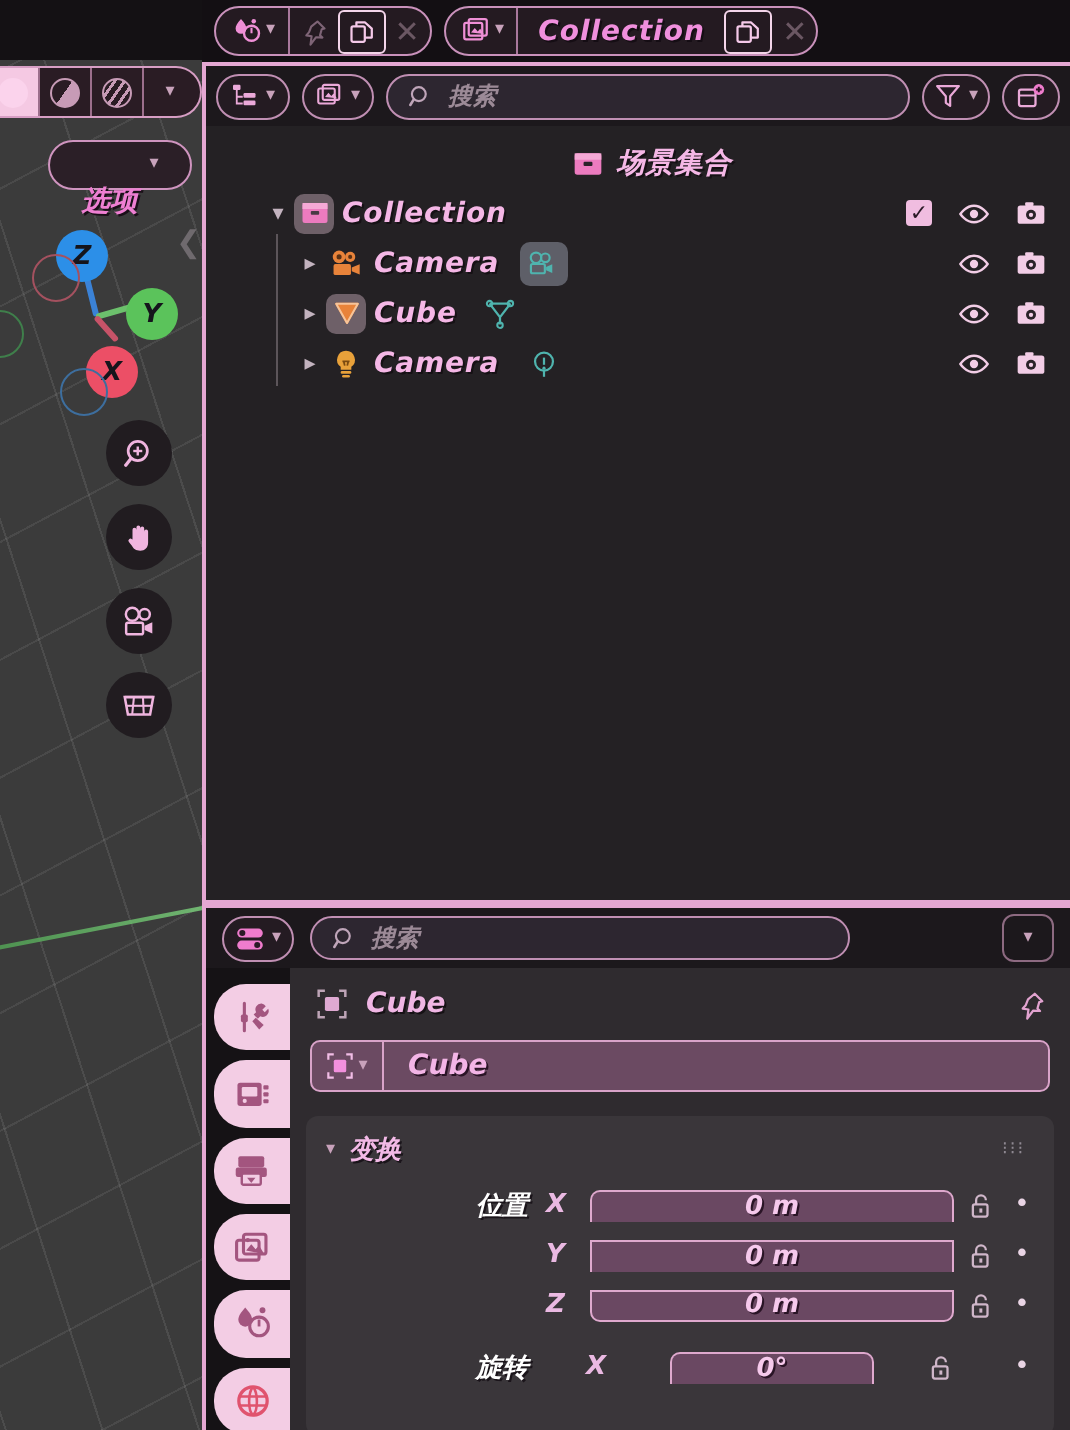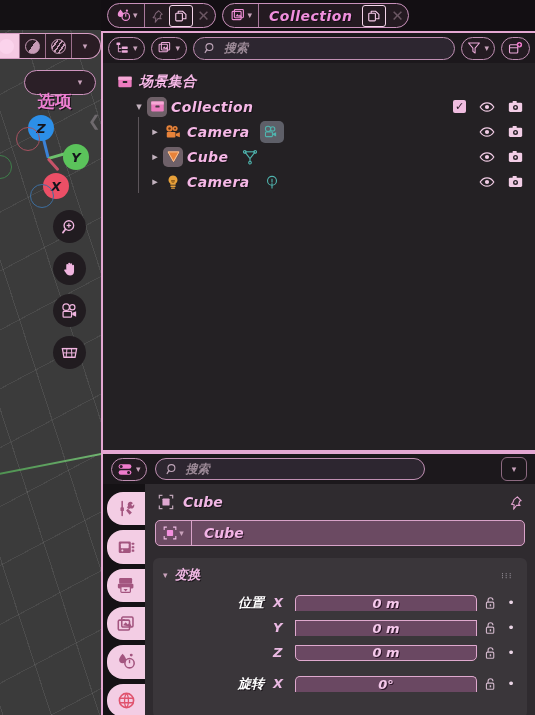--- a/index.html
+++ b/index.html
@@ -59,21 +59,21 @@
   .chev-sm { color: #c8a2bb; font-size: 9px; line-height: 1; }
 
   .vp-options {
     position: absolute; left: 24px; top: 70px;
     height: 25px; min-width: 72px;
     display: flex; align-items: center; justify-content: center; gap: 6px;
     background: #2b1f27; border: 1px solid #cf94bf; border-radius: 13px;
     padding: 0 8px;
   }
   .vp-options .lbl {
-    color: #ee7fd2; font-size: 17px; font-weight: bold; 
+    color: #ee7fd2; font-size: 14px; font-weight: bold; font-style: italic;
     text-shadow: 1px 1px 0 #1a0f18;
     margin-top: 37px;
   }
 
   
   .gizmo { position: absolute; left: 2px; top: 100px; width: 96px; height: 110px; }
   .gz-ball {
     position: absolute; width: 26px; height: 26px; border-radius: 50%;
     display: flex; align-items: center; justify-content: center;
     font-size: 13px; font-weight: bold; font-style: italic; color: #15151c;
@@ -374,21 +374,21 @@
           <rect x="2" y="5" width="11" height="11" rx="1.3" fill="none" stroke="#eba9d9" stroke-width="1.5"></rect>
           <line x1="2" y1="9" x2="13" y2="9" stroke="#eba9d9" stroke-width="1.3"></line>
           <circle cx="15.2" cy="5" r="3.6" fill="#ef7ccd"></circle>
           <path d="M15.2 3.1v3.8M13.3 5h3.8" stroke="#2a1020" stroke-width="1.3"></path>
         </svg>
       </div>
     </div>
 
     <div class="ol-tree">
 
-      <div class="ol-row" style="padding-left:12px;">
+      <div class="ol-row" style="padding-left:12px;justify-content:center;">
         <span class="ol-icon">
           <svg class="ic" width="16" height="16" viewBox="0 0 18 18">
             <rect x="1.5" y="3" width="15" height="12" rx="1.5" fill="#ec7bbf"></rect>
             <rect x="1.5" y="3" width="15" height="3.6" fill="#f5a9d6"></rect>
             <rect x="6.5" y="7.8" width="5" height="2.3" rx=".6" fill="#2a2229"></rect>
           </svg>
         </span>
         <span class="ol-label">场景集合</span>
       </div>
 
@@ -682,21 +682,21 @@
             <span class="pr-lock">
               <svg class="ic" width="13" height="14" viewBox="0 0 16 17">
                 <rect x="3" y="7.5" width="9" height="7.5" rx="1.2" fill="none" stroke="#cfb6c9" stroke-width="1.4"></rect>
                 <path d="M5 7.5V5a3 3 0 0 1 6 0" fill="none" stroke="#cfb6c9" stroke-width="1.4"></path>
                 <rect x="7" y="10" width="1.8" height="2.6" fill="#cfb6c9"></rect>
               </svg>
             </span>
             <span class="pr-dot">•</span>
           </div>
 
-          <div class="proprow" style="margin-top:6px;">
+          <div class="proprow" style="margin-top:6px;gap:20px;">
             <span class="pr-lab">旋转</span>
             <span class="pr-ax">X</span>
             <span class="pr-val one">0°</span>
             <span class="pr-lock">
               <svg class="ic" width="13" height="14" viewBox="0 0 16 17">
                 <rect x="3" y="7.5" width="9" height="7.5" rx="1.2" fill="none" stroke="#cfb6c9" stroke-width="1.4"></rect>
                 <path d="M5 7.5V5a3 3 0 0 1 6 0" fill="none" stroke="#cfb6c9" stroke-width="1.4"></path>
                 <rect x="7" y="10" width="1.8" height="2.6" fill="#cfb6c9"></rect>
               </svg>
             </span>

